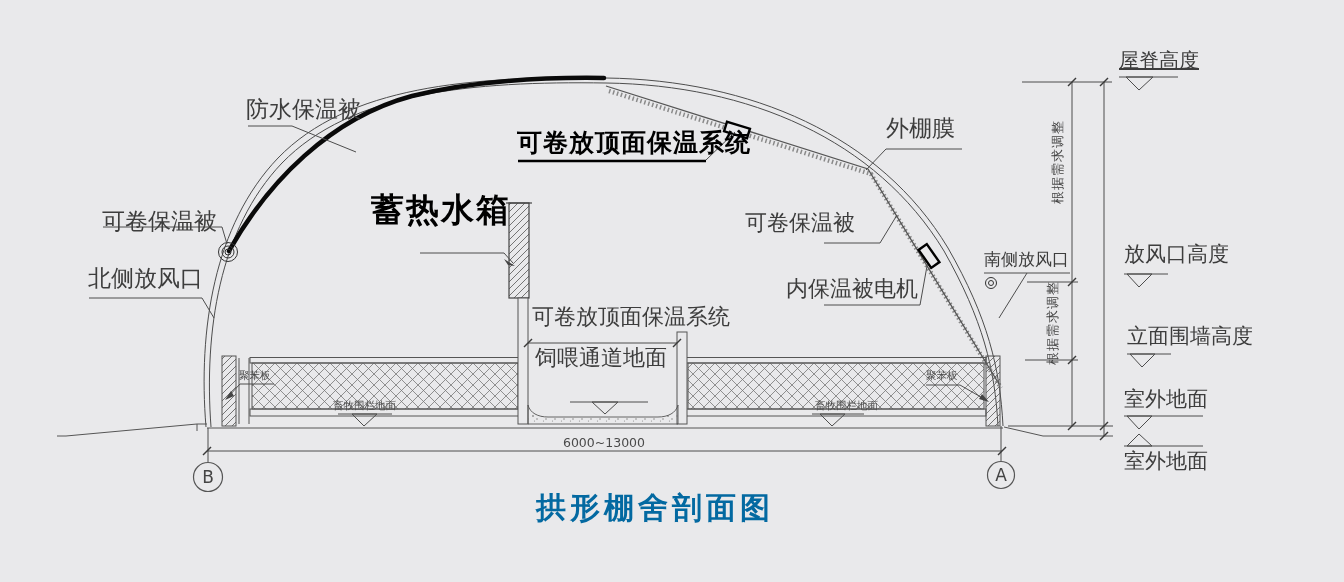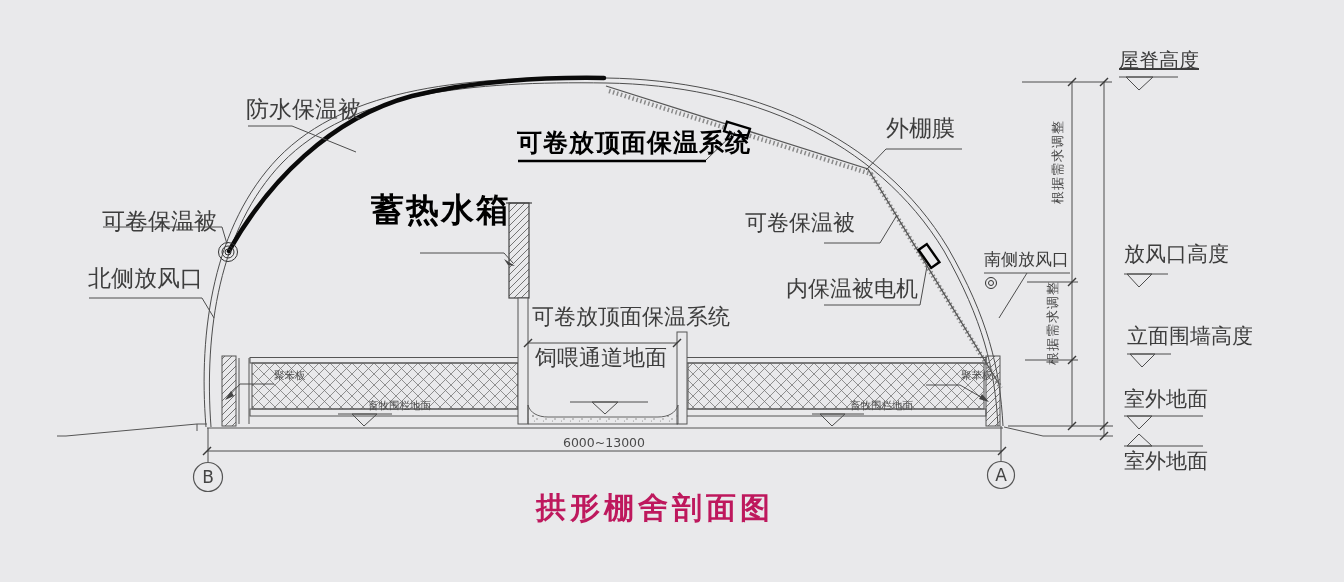--- a/index.html
+++ b/index.html
@@ -12,30 +12,30 @@
   #linework{position:absolute;left:0;top:0;}
   .lbl{position:absolute;white-space:nowrap;color:#3d3d3d;line-height:1.05;}
   .lbl.big{font-size:33px;font-weight:600;color:#000000;letter-spacing:2px;}
   .lbl.bold{font-size:25px;font-weight:700;color:#000;letter-spacing:1px;}
   .fs23{font-size:23px;}
   .fs22{font-size:22px;}
   .fs21{font-size:21px;}
   .fs20{font-size:20px;text-decoration:underline;}
   .fs17{font-size:17px;}
   .fs12{font-size:12.5px;}
-  .tiny{font-size:10.5px;color:#4a4a4a;letter-spacing:0px;padding-left:35px;}
+  .tiny{font-size:10.5px;color:#4a4a4a;letter-spacing:0px;}
   .vtext{
     position:absolute;width:90px;text-align:center;font-size:13px;color:#444;
     transform:rotate(-90deg);transform-origin:center;letter-spacing:1px;
   }
   .axis-letter{
     position:absolute;width:20px;text-align:center;font-size:17px;color:#444;
   }
   .title{
-    position:absolute;font-size:30px;font-weight:700;color:#be185d;letter-spacing:4px;
+    position:absolute;font-size:30px;font-weight:700;color:#0369a1;letter-spacing:4px;
   }
   .dimtext{position:absolute;text-align:center;color:#4a4a4a;}
 </style>
 </head>
 <body>
 
 <div id="stage">
 
   <svg id="linework" width="1344" height="582" viewBox="0 0 1344 582">
     <defs>

